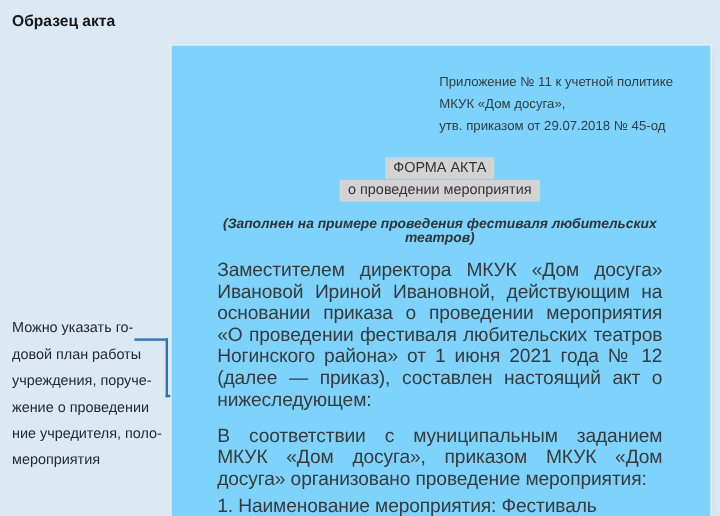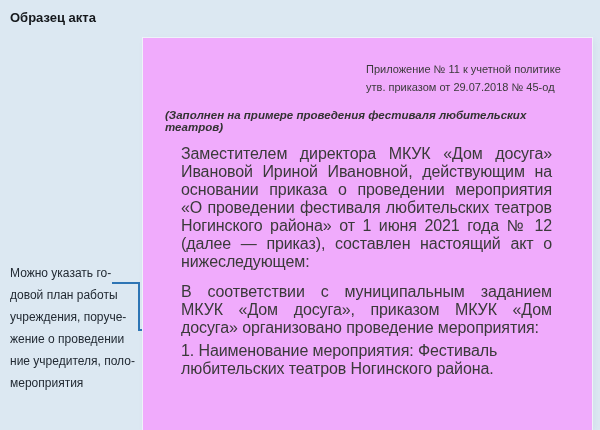--- a/index.html
+++ b/index.html
@@ -37,21 +37,21 @@
   .seg-h2 { left: 138px; top: 329px; width: 20px; height: 2px; }
   
   .document {
     position: absolute;
     left: 143px;
     top: 38px;
     width: 449px;
     height: 392px;
     box-sizing: border-box;
     padding: 22px 24px 0 22px;
-    background: #f0abfc;
+    background: #7dd3fc;
     box-shadow: 0 0 0 1px #eef3f8, 2px 2px 6px rgba(120,150,180,0.12);
     color: #3a3a3a;
     overflow: hidden;
   }
   .doc-header {
     margin-left: auto;
     width: 202px;
     font-size: 11px;
     line-height: 18px;
     color: #3a3a3a;
@@ -64,21 +64,21 @@
     color: #333;
   }
   .doc-heading .hl {
     display: inline-block;
     background: #d3d3d3;
     padding: 0 7px 1px;
   }
   .doc-heading .hl-row { margin-top: 1px; }
   .doc-note {
     margin: 13px 0 0;
-    text-align: left;
+    text-align: center;
     font-size: 11.5px;
     font-style: italic;
     font-weight: bold;
     color: #333;
   }
   .place-date-row {
     display: flex;
     justify-content: space-between;
     margin-top: 26px;
     font-size: 11.5px;
@@ -113,23 +113,28 @@
   </div>
 
   <div class="connector-seg seg-h1"></div>
   <div class="connector-seg seg-v"></div>
   <div class="connector-seg seg-h2"></div>
 
   <div class="document">
 
     <div class="doc-header">
       <div>Приложение № 11 к учетной политике</div>
+      <div>МКУК «Дом досуга»,</div>
       <div>утв. приказом от 29.07.2018 № 45-од</div>
     </div>
 
+    <div class="doc-heading">
+      <div><span class="hl">ФОРМА АКТА</span></div>
+      <div class="hl-row"><span class="hl">о проведении мероприятия</span></div>
+    </div>
 
     <p class="doc-note">(Заполнен на примере проведения фестиваля любительских театров)</p>
 
 
     <p class="para justify">Заместителем директора МКУК «Дом досуга» Ивановой Ириной Ивановной, действующим на основании приказа о проведении мероприятия «О проведении фестиваля любительских театров Ногинского района» от 1 июня 2021 года № 12 (далее — приказ), составлен настоящий акт о нижеследующем:</p>
     <p class="para justify">В соответствии с муниципальным заданием МКУК «Дом досуга», приказом МКУК «Дом досуга» организовано проведение мероприятия:</p>
     <p class="para item">1. Наименование мероприятия: Фестиваль любительских театров Ногинского района.</p>
 
   </div>
 

